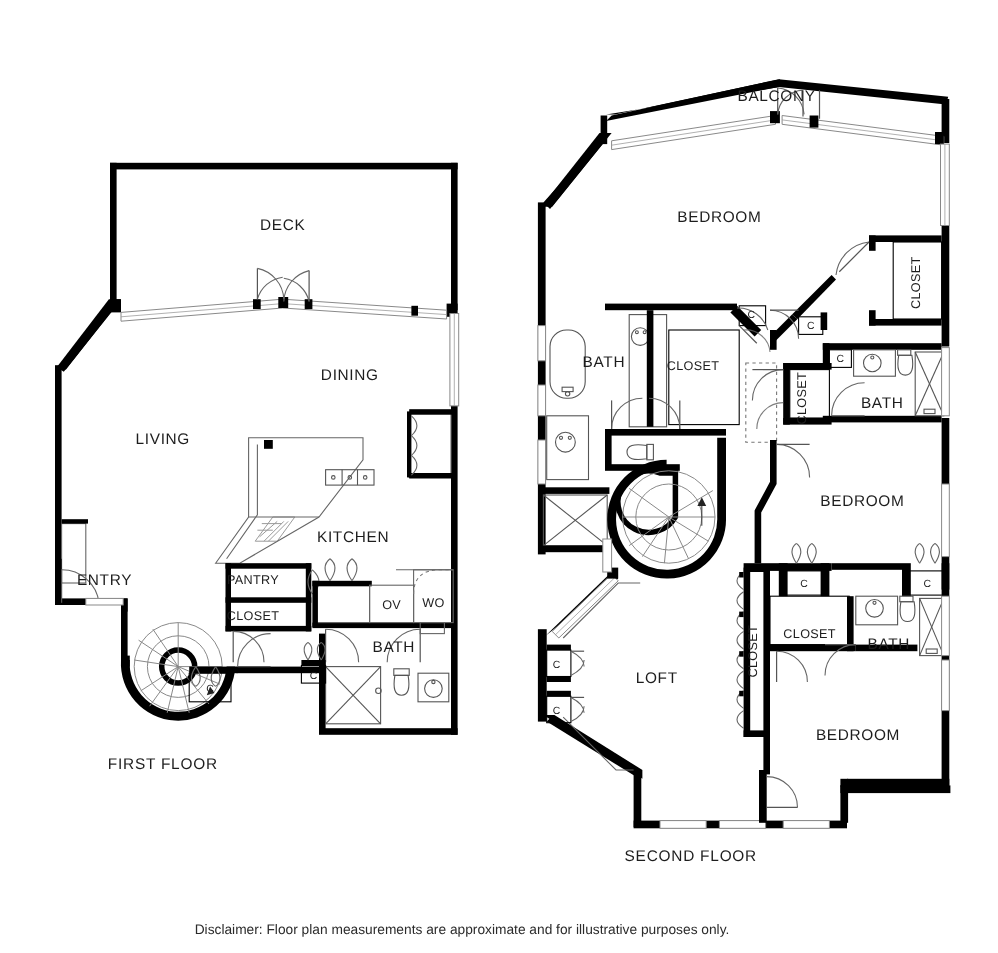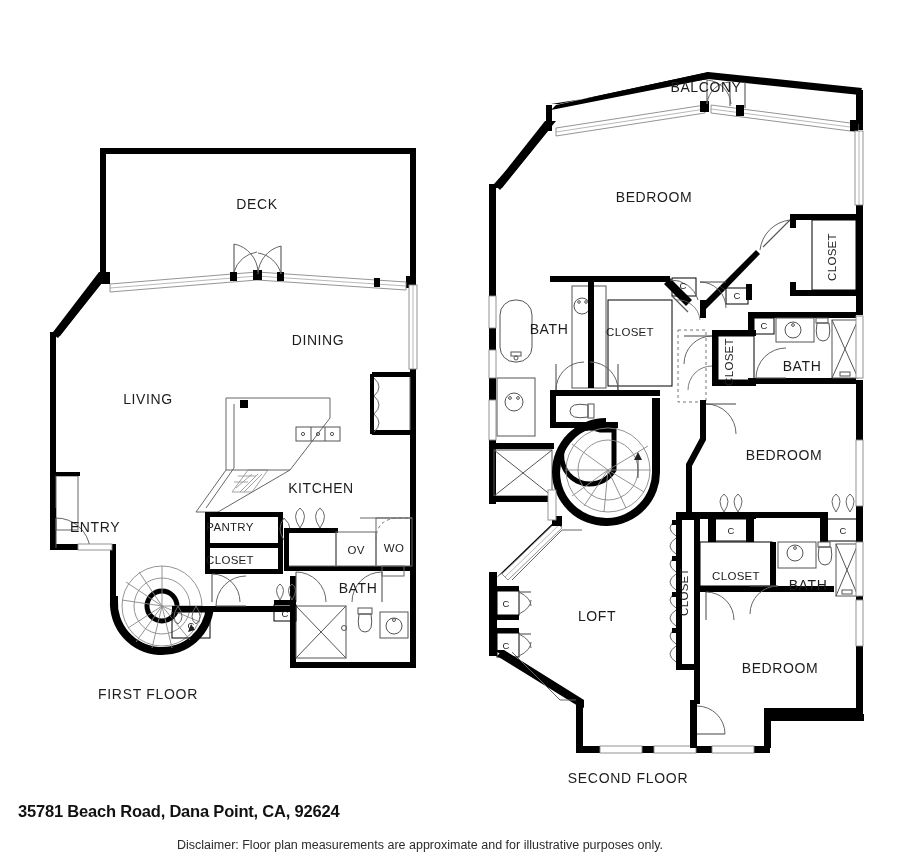--- a/index.html
+++ b/index.html
@@ -641,16 +641,15 @@
       <text class="room-label-xs" x="506" y="607" text-anchor="middle">C</text>
       <text class="room-label-xs" x="506" y="649" text-anchor="middle">C</text>
       <text class="room-label-xs" x="731" y="534" text-anchor="middle">C</text>
       <text class="room-label-xs" x="843" y="534" text-anchor="middle">C</text>
 
       <text class="floor-label" x="628" y="783" text-anchor="middle">SECOND FLOOR</text>
     </g>
 
   </svg>
 
-  <div class="footer-address">35781 Beach Road, Dana Point, CA, 92624</div>
   <div class="footer-disclaimer">Disclaimer: Floor plan measurements are approximate and for illustrative purposes only.</div>
 
 </div>
 
 </body></html>

